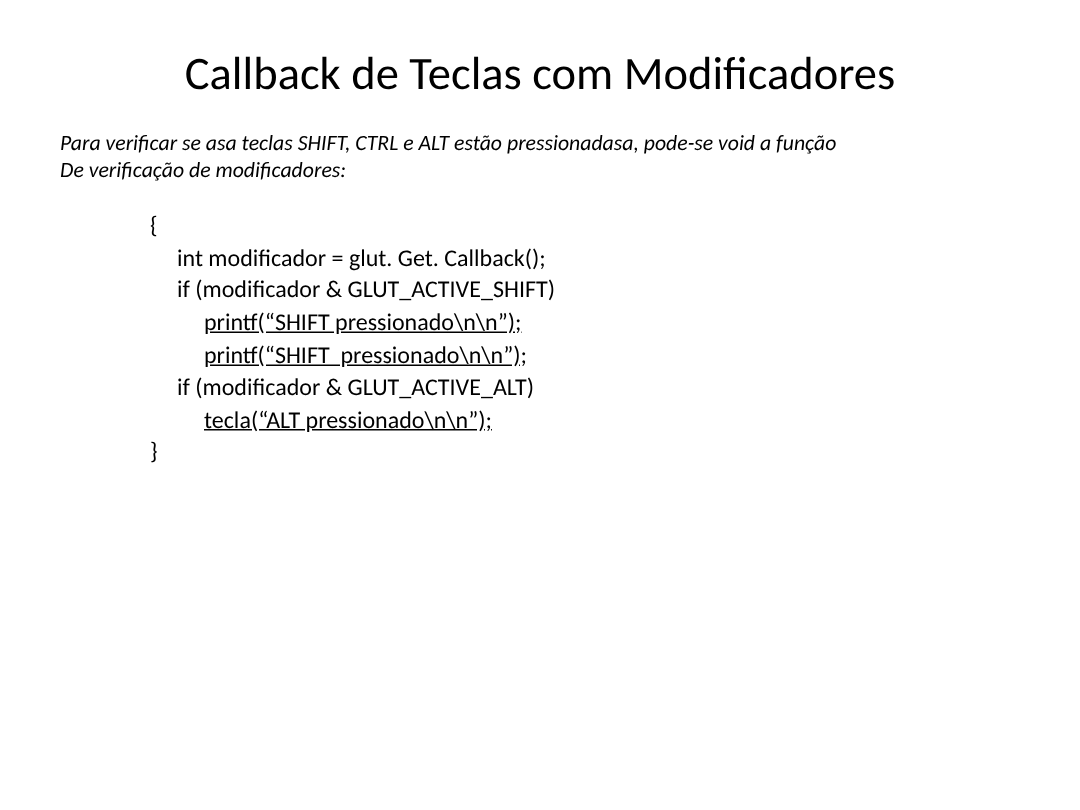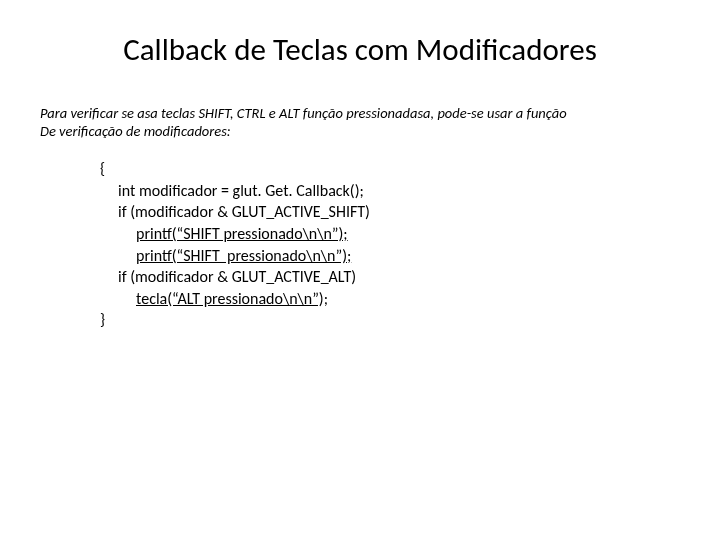--- a/index.html
+++ b/index.html
@@ -15,21 +15,21 @@
     width: 720px;
     height: 540px;
     box-sizing: border-box;
     padding: 20px 40px 20px 40px;
     position: relative;
   }
   .title {
     font-size: 31px;
     font-weight: 400;
     text-align: center;
-    margin: 10px 0 36px 0;
+    margin: 10px 0 18px 0;
     letter-spacing: 0px;
   }
   .subtitle {
     font-size: 14.5px;
     font-style: italic;
     line-height: 1.25;
     margin: 0 0 18px 0;
     padding: 0 0 0 0;
   }
   .code-block {
@@ -45,21 +45,21 @@
   .indent-2 { padding-left: 36px; text-decoration: underline; }
 </style>
 </head>
 <body>
 
 <div class="slide">
 
   <div class="title">Callback de Teclas com Modificadores</div>
 
   <div class="subtitle">
-    <div>Para verificar se asa teclas SHIFT, CTRL e ALT função pressionadasa, pode-se usar a função</div>
+    <div>Para verificar se asa teclas SHIFT, CTRL e ALT estão pressionadasa, pode-se void a função</div>
     <div>De verificação de modificadores:</div>
   </div>
 
   <div class="code-block">
     <div class="code-line">{</div>
     <div class="code-line indent-1">int modificador = glut. Get. Callback();</div>
     <div class="code-line indent-1">if (modificador &amp; GLUT_ACTIVE_SHIFT)</div>
     <div class="code-line indent-2">printf(“SHIFT pressionado\n\n”);</div>
     <div class="code-line indent-2">printf(“SHIFT  pressionado\n\n”);</div>
     <div class="code-line indent-1">if (modificador &amp; GLUT_ACTIVE_ALT)</div>

